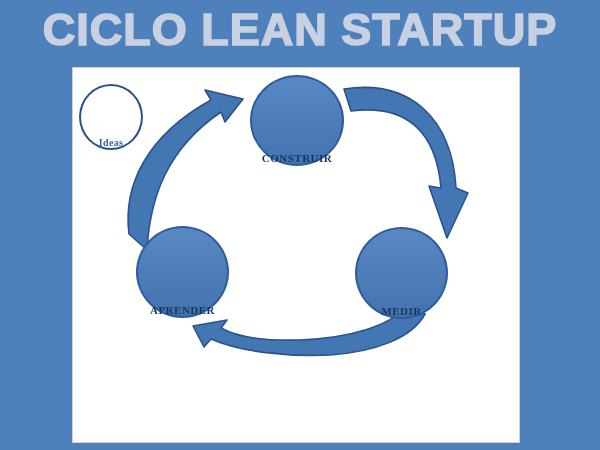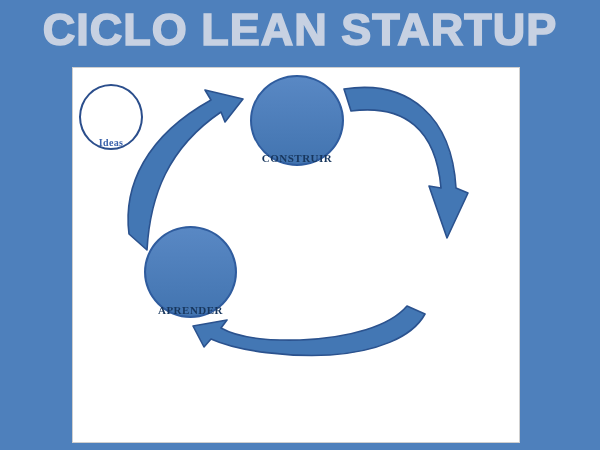--- a/index.html
+++ b/index.html
@@ -33,21 +33,21 @@
   .node.cycle{
     background:linear-gradient(180deg,var(--node-fill-light),var(--node-fill-dark));
     border:2px solid var(--node-border);color:var(--node-text);
     font-size:11px;letter-spacing:.5px;
   }
   .node.artifact{
     background:var(--panel);border:2px solid var(--artifact-border);
     color:var(--artifact-text);font-size:10px;letter-spacing:.3px;
   }
   .node-construir{left:250px;top:75px;width:94px;height:91px;}
-  .node-aprender{left:144px;top:226px;width:93px;height:92px;}
+  .node-aprender{left:136px;top:226px;width:93px;height:92px;}
   .node-medir{left:355px;top:227px;width:93px;height:92px;}
   .node-ideas{left:79px;top:84px;width:64px;height:66px;}
   .node-producto{left:451px;top:100px;width:64px;height:66px;}
   .node-datos{left:268px;top:374px;width:67px;height:66px;}
 </style>
 </head>
 <body>
 
 <div class="page">
 
@@ -71,20 +71,23 @@
 
     <path class="arrow" d="M 129,234
              C 123,186 146,136 211,100
              L 205,90 L 243,99 L 225,122 L 221,112
              C 168,148 150,196 147,250 Z"></path>
   </svg>
 
   <div class="node cycle node-construir">
     <span>CONSTRUIR</span>
   </div>
+  <div class="node cycle node-medir">
+    <span>MEDIR</span>
+  </div>
   <div class="node cycle node-aprender">
     <span>APRENDER</span>
   </div>
 
   <div class="node artifact node-ideas">
     <span>Ideas</span>
   </div>
 
 </div>
 

